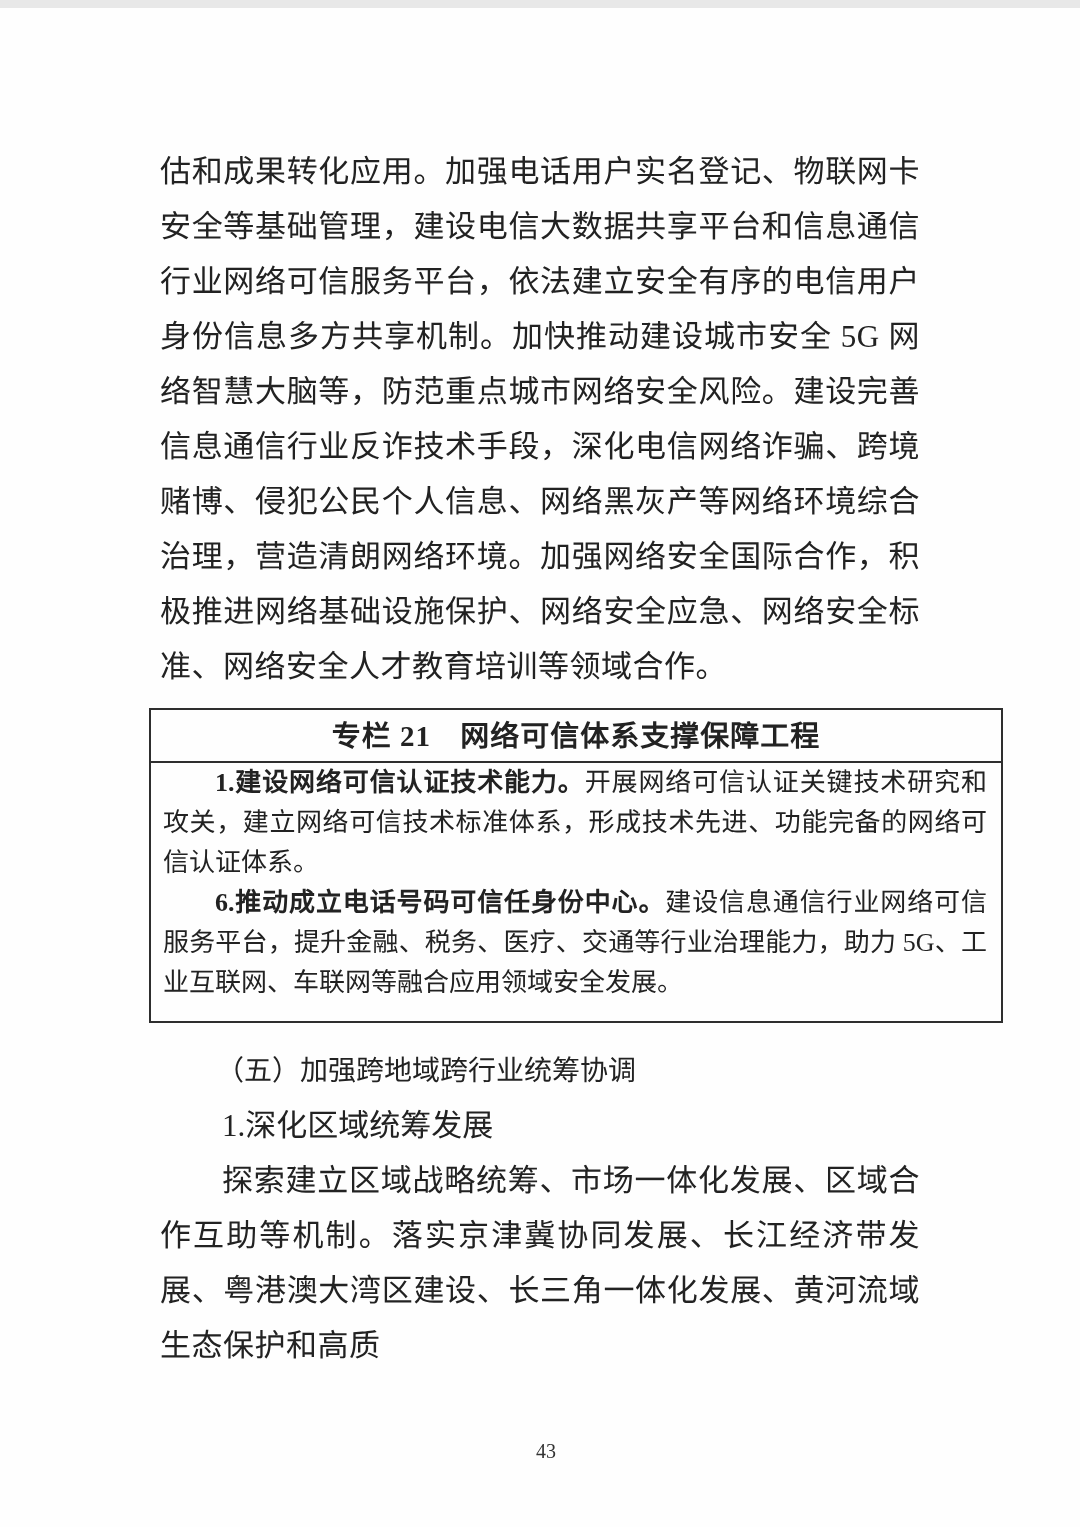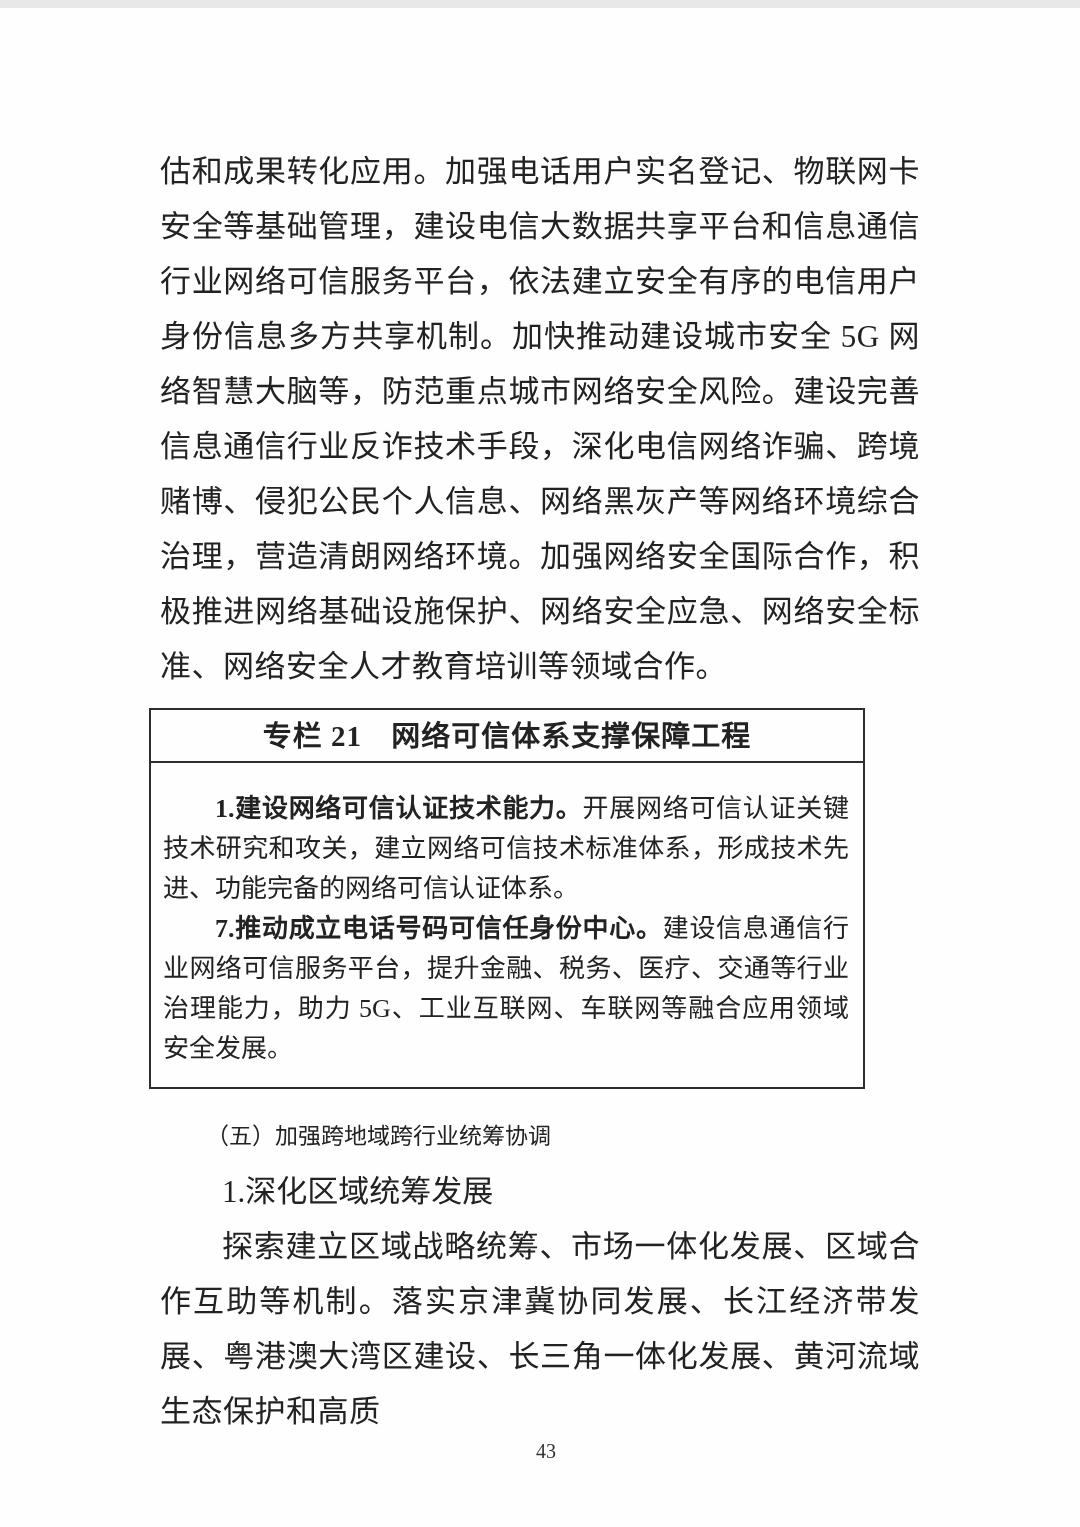--- a/index.html
+++ b/index.html
@@ -25,54 +25,54 @@
     text-align: justify;
     text-justify: inter-ideograph;
     letter-spacing: 0.5px;
     margin: 0;
   }
   .body-text.indent {
     text-indent: 2em;
   }
   .callout-box {
     box-sizing: border-box;
-    width: 716px;
+    width: 854px;
     margin: 14px 0 0 -11px;
     border: 2px solid #2e2e2e;
     background: #fefefe;
   }
   .callout-title {
     text-align: center;
     font-weight: bold;
     font-size: 29px;
     line-height: 34px;
     padding: 9px 0 8px 0;
     border-bottom: 2px solid #2e2e2e;
     letter-spacing: 1px;
   }
   .callout-title .gap {
     display: inline-block;
     width: 1em;
   }
   .callout-body {
-    padding: 26px 14px 18px 12px;
+    padding: 0 14px 18px 12px;
   }
   .callout-item {
     font-size: 26px;
     line-height: 40px;
     text-align: justify;
     text-justify: inter-ideograph;
     text-indent: 2em;
     margin: 0;
   }
   .callout-item .lead {
     font-weight: bold;
   }
   .section-heading {
-    font-size: 23px;
+    font-size: 28px;
     line-height: 55px;
     margin: 20px 0 0 0;
     text-indent: 2em;
     font-weight: normal;
   }
   .subsection-heading {
     font-size: 31px;
     line-height: 55px;
     margin: 0;
     text-indent: 2em;
@@ -94,21 +94,21 @@
 <div class="page">
 
   <p class="body-text">估和成果转化应用。加强电话用户实名登记、物联网卡安全等基础管理，建设电信大数据共享平台和信息通信行业网络可信服务平台，依法建立安全有序的电信用户身份信息多方共享机制。加快推动建设城市安全 5G 网络智慧大脑等，防范重点城市网络安全风险。建设完善信息通信行业反诈技术手段，深化电信网络诈骗、跨境赌博、侵犯公民个人信息、网络黑灰产等网络环境综合治理，营造清朗网络环境。加强网络安全国际合作，积极推进网络基础设施保护、网络安全应急、网络安全标准、网络安全人才教育培训等领域合作。</p>
 
   <div class="callout-box">
     <div class="callout-title">
       <span>专栏 21</span><span class="gap"></span><span>网络可信体系支撑保障工程</span>
     </div>
     <div class="callout-body">
       <p class="callout-item"><span class="lead">1.建设网络可信认证技术能力。</span><span>开展网络可信认证关键技术研究和攻关，建立网络可信技术标准体系，形成技术先进、功能完备的网络可信认证体系。</span></p>
-      <p class="callout-item"><span class="lead">7.推动成立电话号码可信任身份中心。</span><span>建设信息通信行业网络可信服务平台，提升金融、税务、医疗、交通等行业治理能力，助力 5G、工业互联网、车联网等融合应用领域安全发展。</span></p>
+      <p class="callout-item"><span class="lead">6.推动成立电话号码可信任身份中心。</span><span>建设信息通信行业网络可信服务平台，提升金融、税务、医疗、交通等行业治理能力，助力 5G、工业互联网、车联网等融合应用领域安全发展。</span></p>
     </div>
   </div>
 
   <h3 class="section-heading">（五）加强跨地域跨行业统筹协调</h3>
 
 
   <h4 class="subsection-heading">1.深化区域统筹发展</h4>
 
   <p class="body-text indent">探索建立区域战略统筹、市场一体化发展、区域合作互助等机制。落实京津冀协同发展、长江经济带发展、粤港澳大湾区建设、长三角一体化发展、黄河流域生态保护和高质</p>
 

